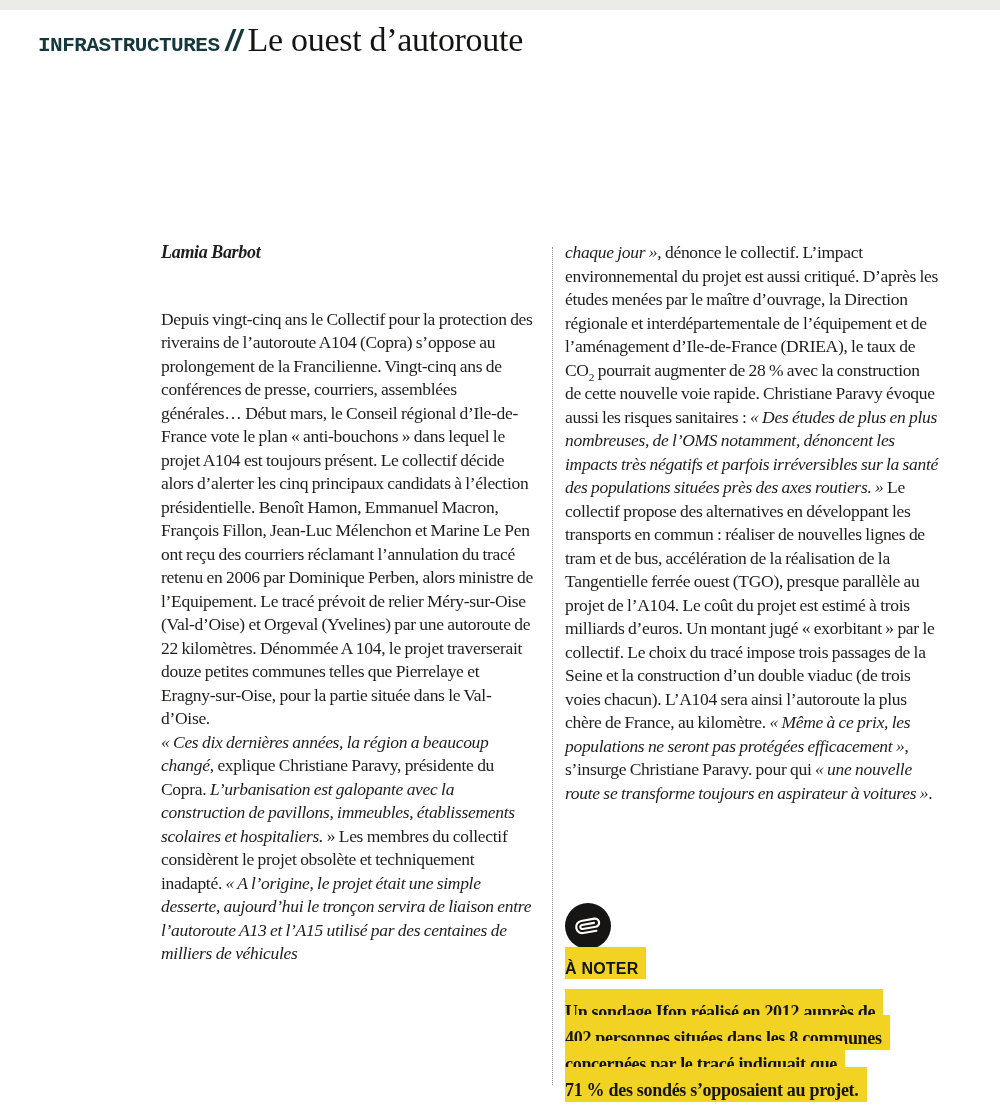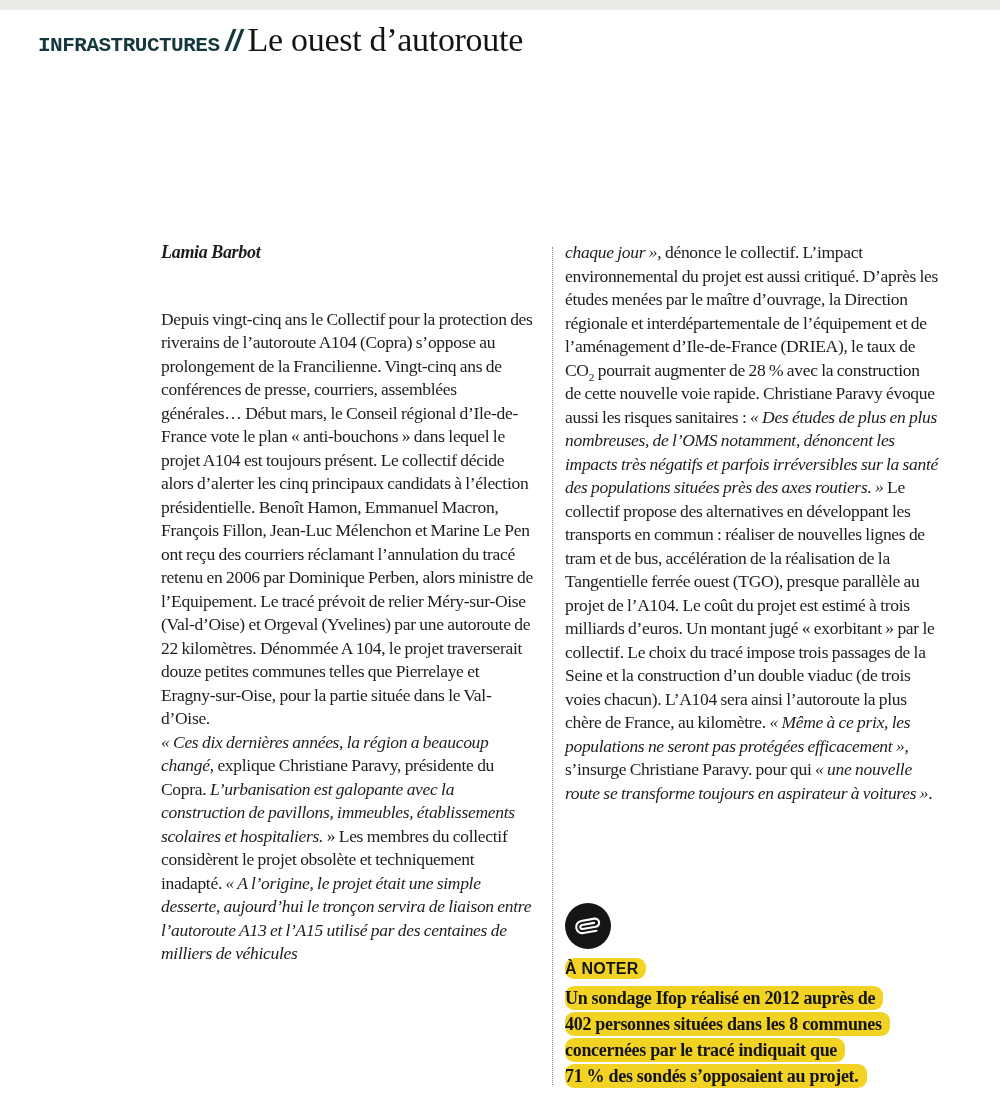--- a/index.html
+++ b/index.html
@@ -70,32 +70,31 @@
     position:absolute;left:565px;top:903px;width:382px;
   }
   .note-icon{width:46px;height:46px;}
   .note-label{
     margin-top:11px;
     font-family:"Liberation Sans", sans-serif;
     font-weight:700;font-size:16px;letter-spacing:0.2px;
     color:#131311;
   }
   .note-text{
-    margin-top:7px;
+    margin-top:21px;
     font-weight:700;
     font-size:18px;line-height:26px;letter-spacing:-0.3px;
     white-space:pre-line;
     color:#131311;
   }
   .hl{
     background:var(--yellow,#f2d324);
-    padding:2px 8px 2px 0;
+    padding:13px 8px 2px 0;
     -webkit-box-decoration-break:clone;
     box-decoration-break:clone;
-    border-radius:9px;
   }
 </style>
 </head>
 <body style="--kicker: #14393c; --yellow: #f2d324; --text: #1d1d1b; --rule: #8f8f8a;">
 
 <div class="page">
 
   <div class="top-strip"></div>
 
   <h1 class="headline"><span class="kicker">INFRASTRUCTURES</span><span class="slashes">//</span><span>Le ouest d’autoroute</span>

